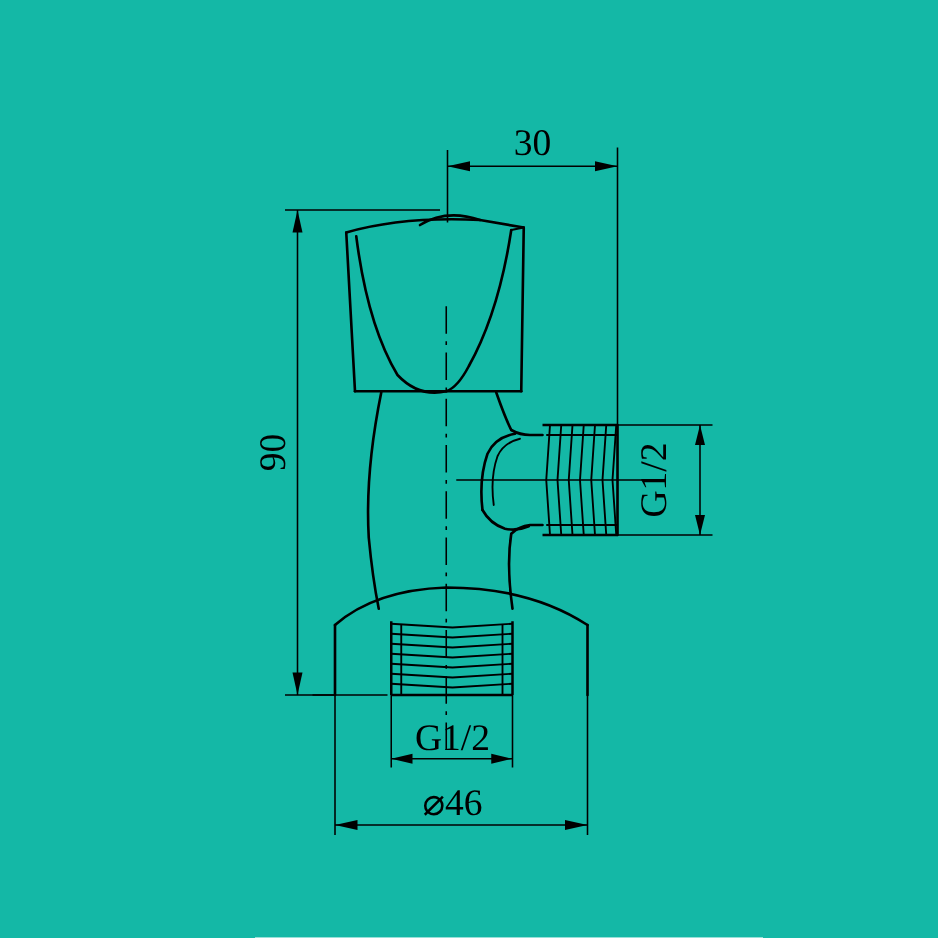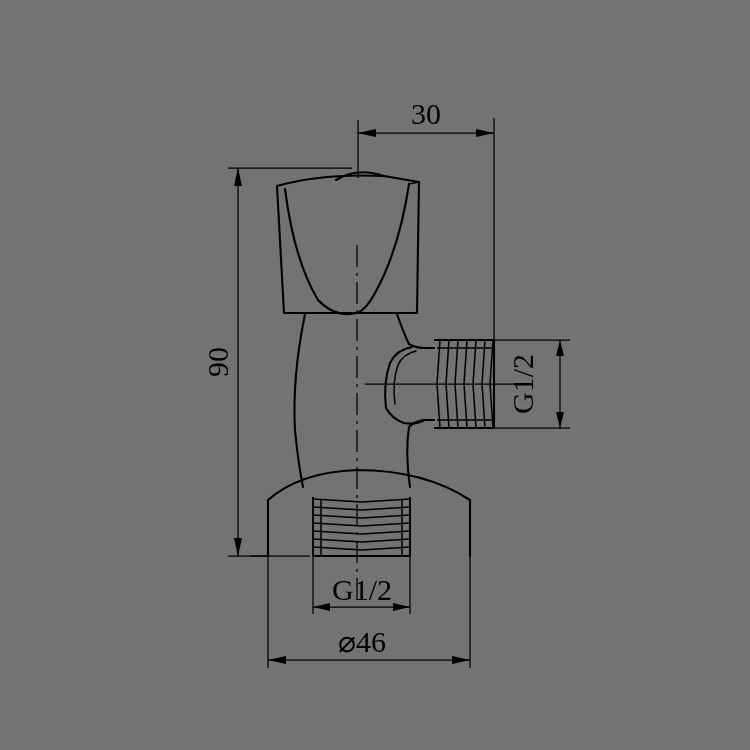--- a/index.html
+++ b/index.html
@@ -11,21 +11,21 @@
   body {
     width: 750px;
     height: 750px;
     font-family: "Liberation Serif", "DejaVu Serif", serif;
     overflow: hidden;
   }
   #drawing-root {
     position: relative;
     width: 750px;
     height: 750px;
-    background: #737373;
+    background: #14b8a6;
   }
   svg#tech-drawing {
     display: block;
     width: 750px;
     height: 750px;
   }
   .outline {
     fill: none;
     stroke: #000000;
     stroke-width: 2.1;

